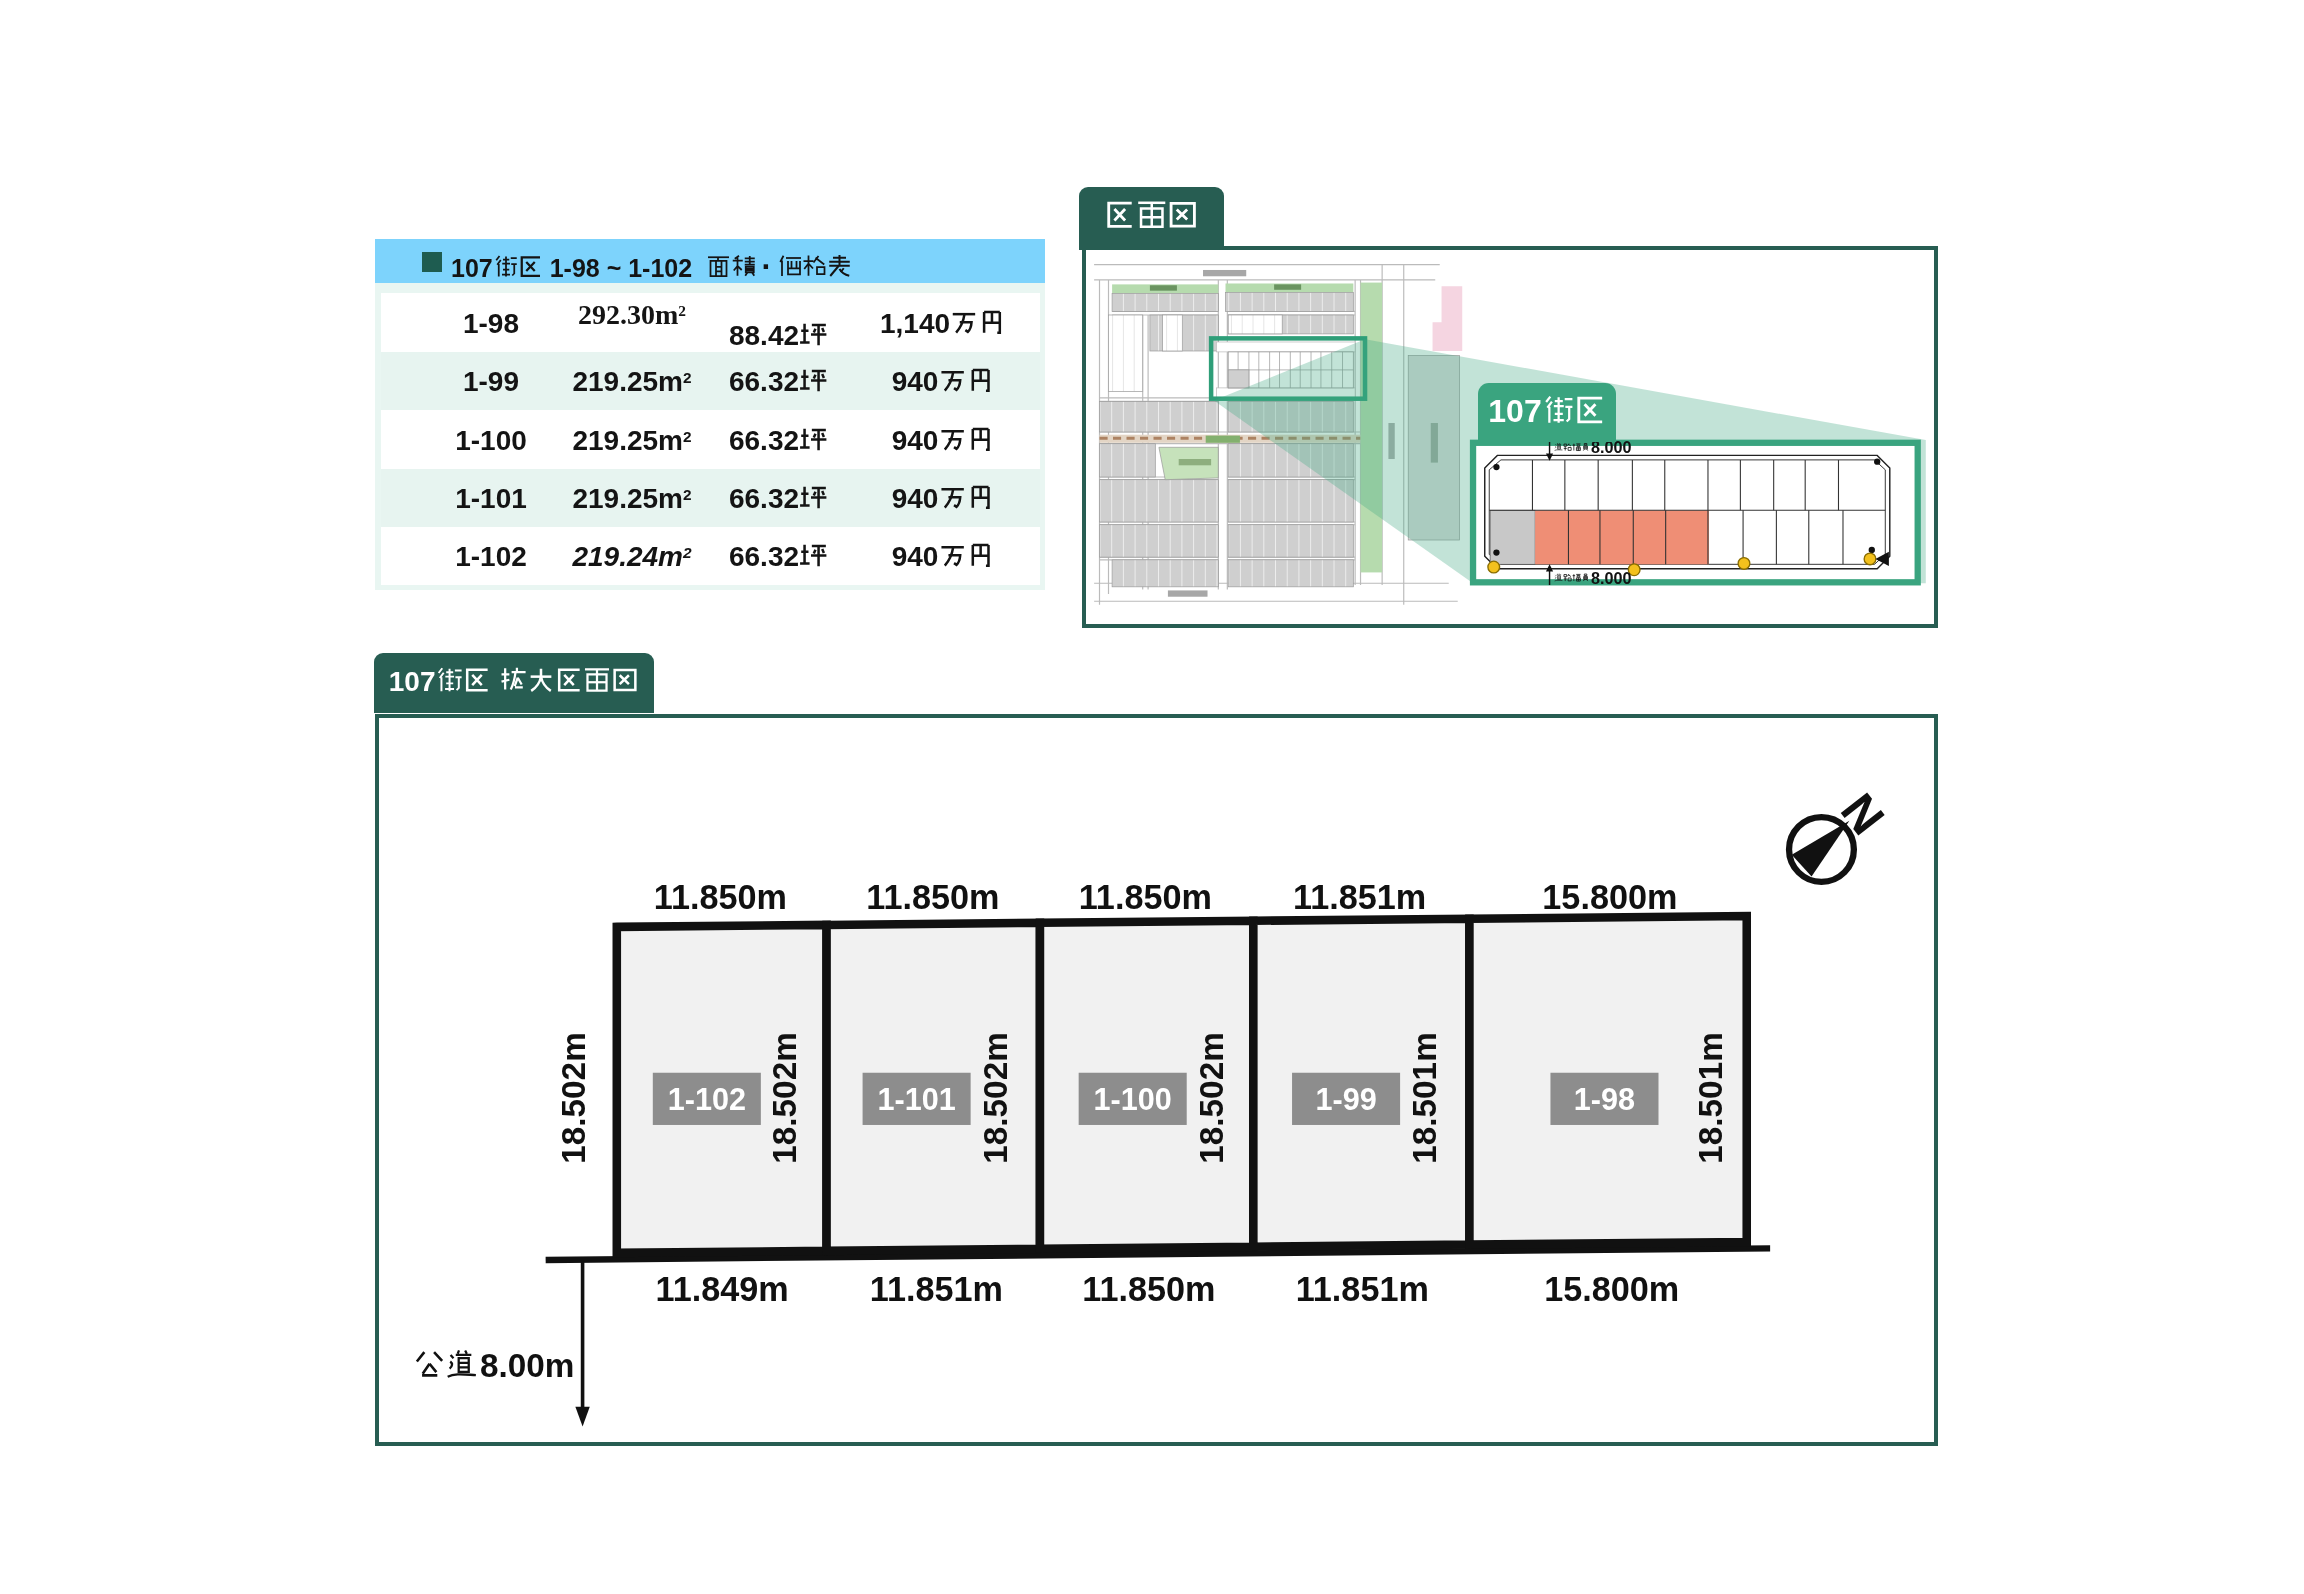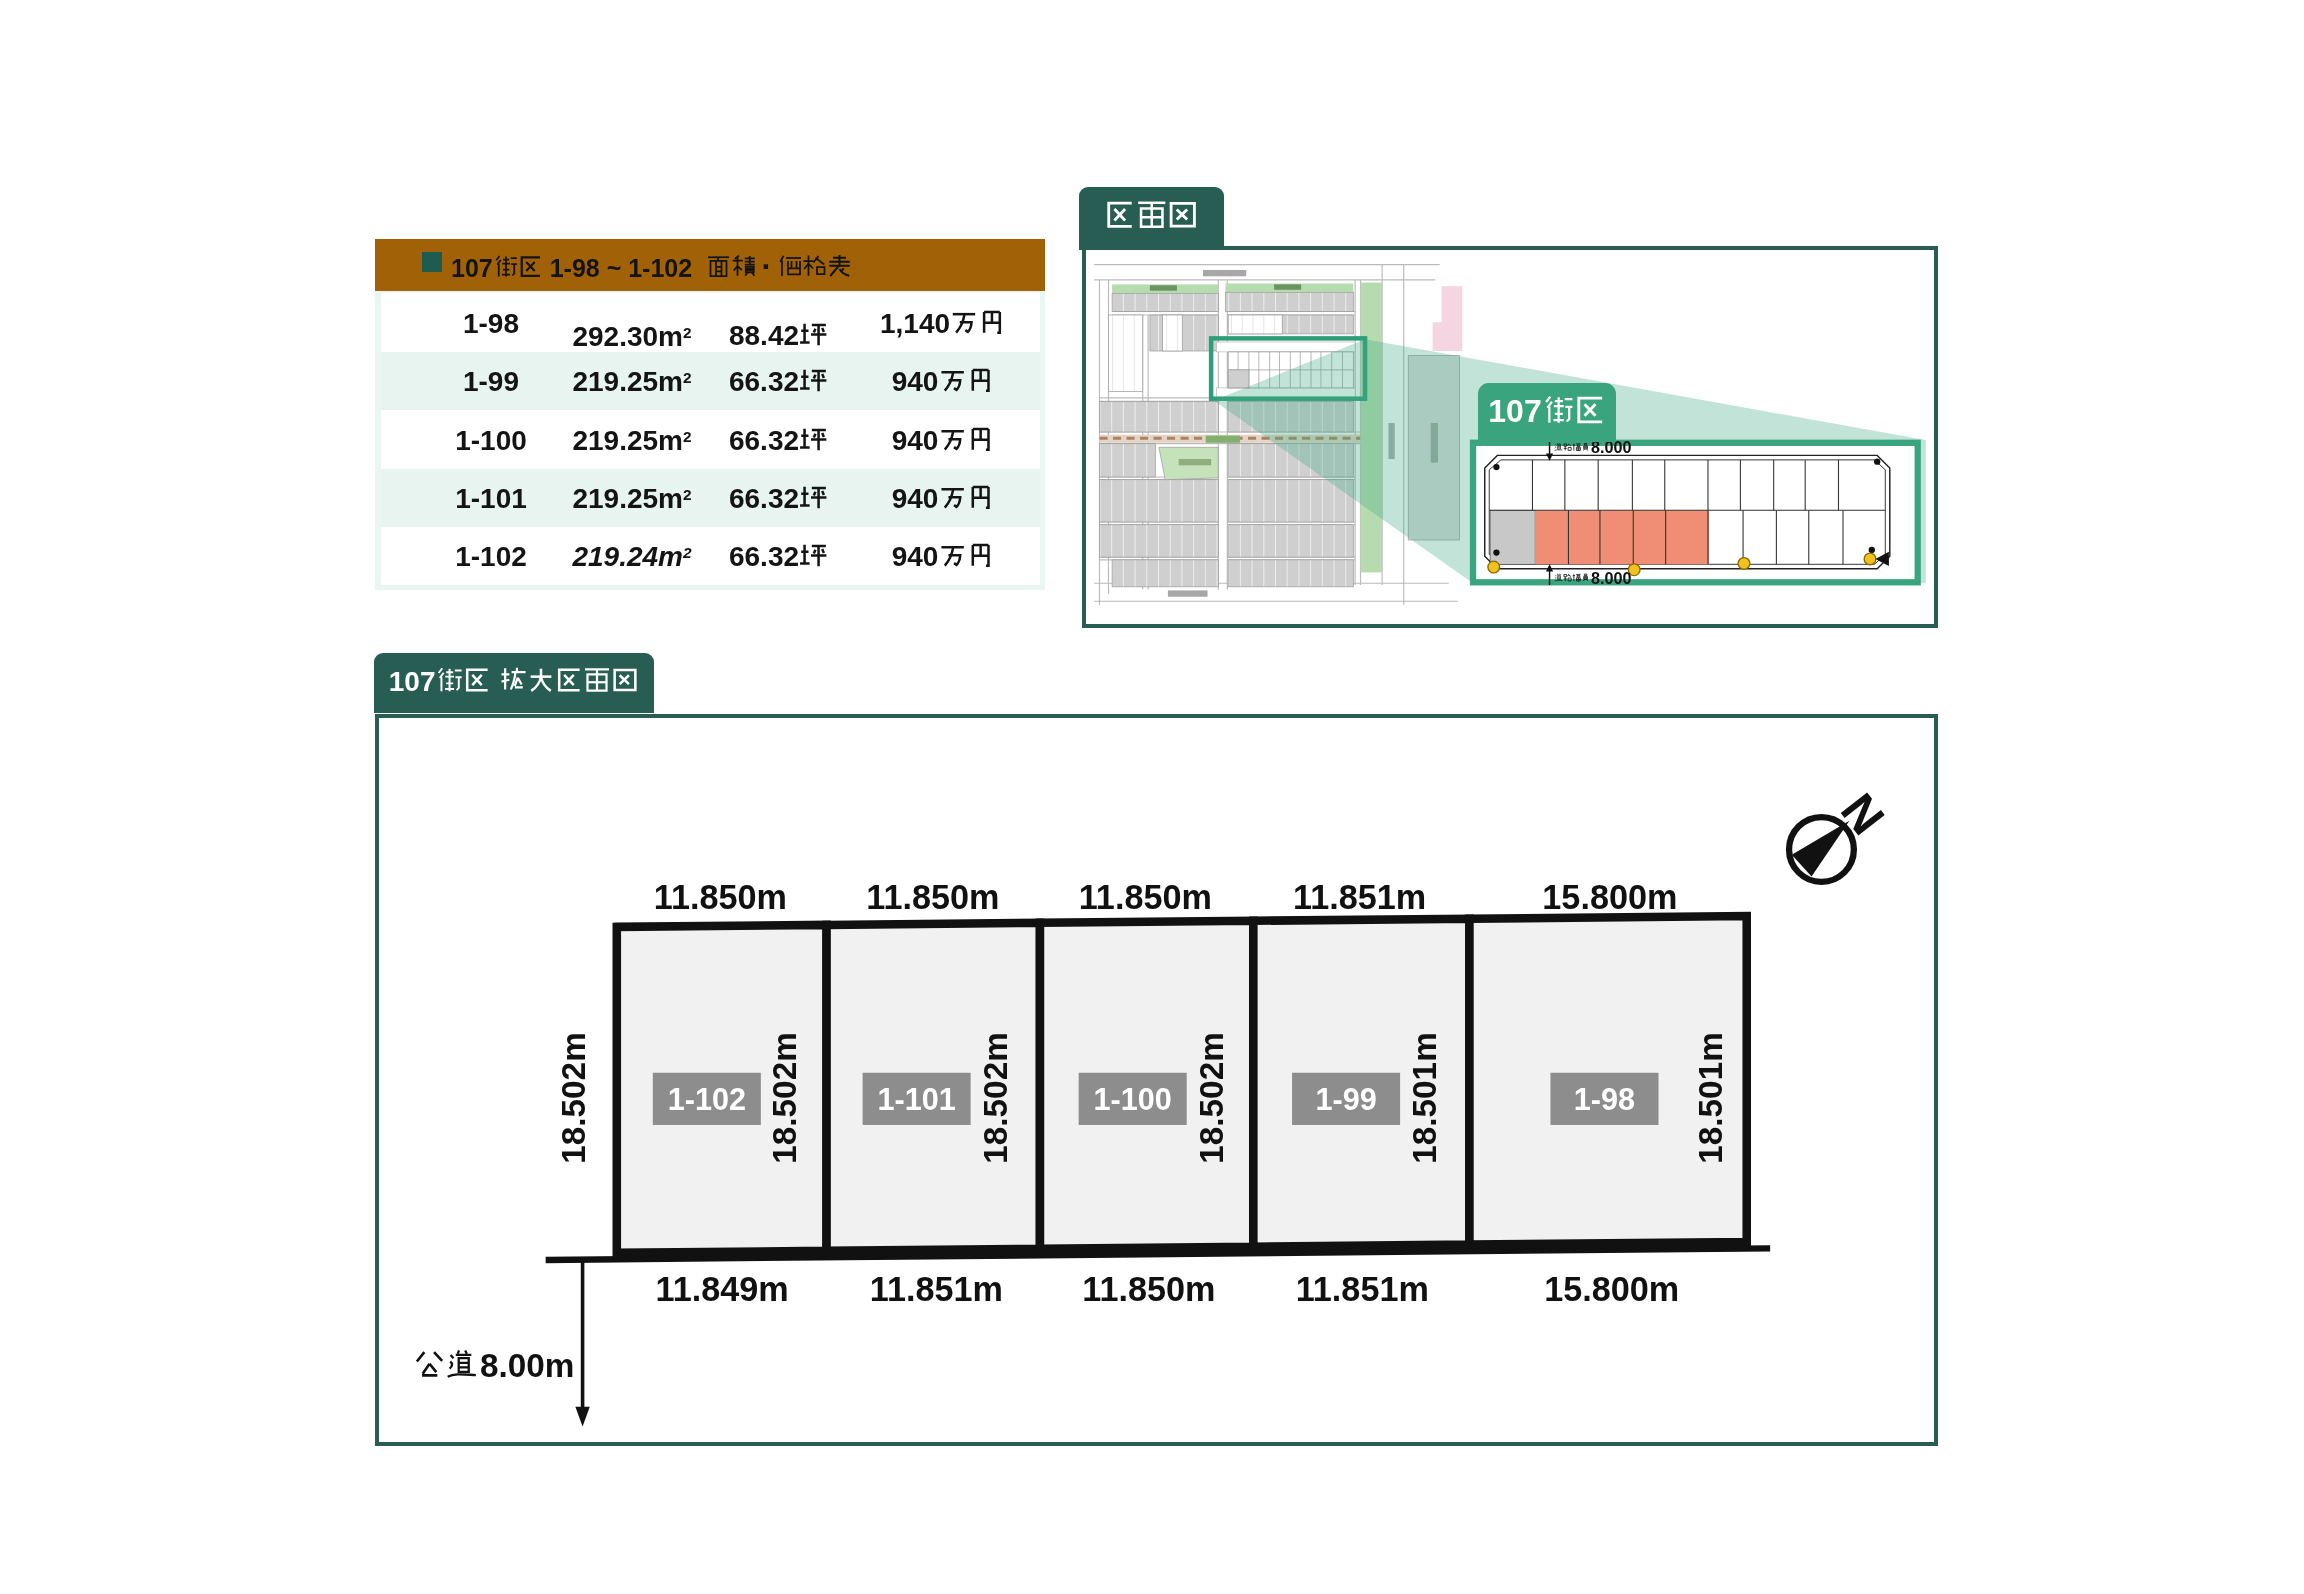--- a/index.html
+++ b/index.html
@@ -108,21 +108,21 @@
 <g id="g_in" fill="none" stroke="currentColor" stroke-width="9">
         <path d="M36,8 H64 V24 H36 Z"></path>
         <path d="M30,34 H70 V68 H30 Z M30,45 H70 M30,56 H70"></path>
         <path d="M38,68 L26,86 M62,68 L74,86"></path>
       </g>
 </defs>
 </svg>
 
 <div class="abs" style="left:375px;top:239px;width:670px;height:351px;background:#e9f6f2;"></div>
 
-<div class="abs" style="left:375px;top:239px;width:670px;height:52px;background:#a16207;color:#141414;font-weight:bold;font-size:25px;">
+<div class="abs" style="left:375px;top:239px;width:670px;height:44px;background:#7dd3fc;color:#141414;font-weight:bold;font-size:25px;">
   <div class="abs" style="left:47px;top:12.6px;width:20px;height:20px;background:#1e5c50;"></div>
   <span class="abs" style="left:76px;top:11.7px;white-space:nowrap;">107<span class="k"><svg viewBox="0 0 100 100">
           <use href="#g_gai"></use>
         </svg></span><span class="k"><svg viewBox="0 0 100 100">
           <use href="#g_ku"></use>
         </svg></span>&nbsp;1-98 ~ 1-102&nbsp;&nbsp;<span class="k"><svg viewBox="0 0 100 100">
           <use href="#g_men"></use>
         </svg></span><span class="k"><svg viewBox="0 0 100 100">
           <use href="#g_seki"></use>
         </svg></span><span style="padding:0 5.4px;font-size:1.25em;line-height:1;">·</span><span class="k"><svg viewBox="0 0 100 100">
@@ -137,21 +137,21 @@
 <div class="abs" style="left:381px;top:293px;width:659px;height:292px;font-weight:bold;font-size:29px;color:#141414;">
   <div class="row abs" style="left:0;top:0px;width:100%;height:59px;background:#ffffff;"></div>
   <div class="row abs" style="left:0;top:59px;width:100%;height:59px;background:#e7f4f0;"></div>
   <div class="row abs" style="left:0;top:117px;width:100%;height:59px;background:#ffffff;"></div>
   <div class="row abs" style="left:0;top:176px;width:100%;height:59px;background:#e7f4f0;"></div>
   <div class="row abs" style="left:0;top:234px;width:100%;height:58px;background:#ffffff;"></div>
 </div>
 <div class="abs" style="left:0;top:0;width:2304px;height:1595px;font-weight:bold;font-size:28px;color:#141414;pointer-events:none;">
 
   <span class="abs" style="left:491px;top:308px;transform:translateX(-50%);">1-98</span>
-  <span class="abs" style="left:632px;top:321px;transform:translateX(-50%);">292.30m<span style="font-size:0.55em;vertical-align:0.5em;">2</span></span>
+  <span class="abs" style="left:632px;top:299px;transform:translateX(-50%);font-family:Liberation Serif, serif;">292.30m<span style="font-size:0.55em;vertical-align:0.5em;">2</span></span>
   <span class="abs" style="left:778px;top:320px;transform:translateX(-50%);white-space:nowrap;">88.42<span class="k"><svg viewBox="0 0 100 100">
           <use href="#g_tsubo"></use>
         </svg></span></span>
   <span class="abs" style="left:943px;top:308px;transform:translateX(-50%);white-space:nowrap;">1,140<span class="k"><svg viewBox="0 0 100 100">
           <use href="#g_man"></use>
         </svg></span><span class="k"><svg viewBox="0 0 100 100">
           <use href="#g_yen"></use>
         </svg></span></span>
 
   <span class="abs" style="left:491px;top:366px;transform:translateX(-50%);">1-99</span>

